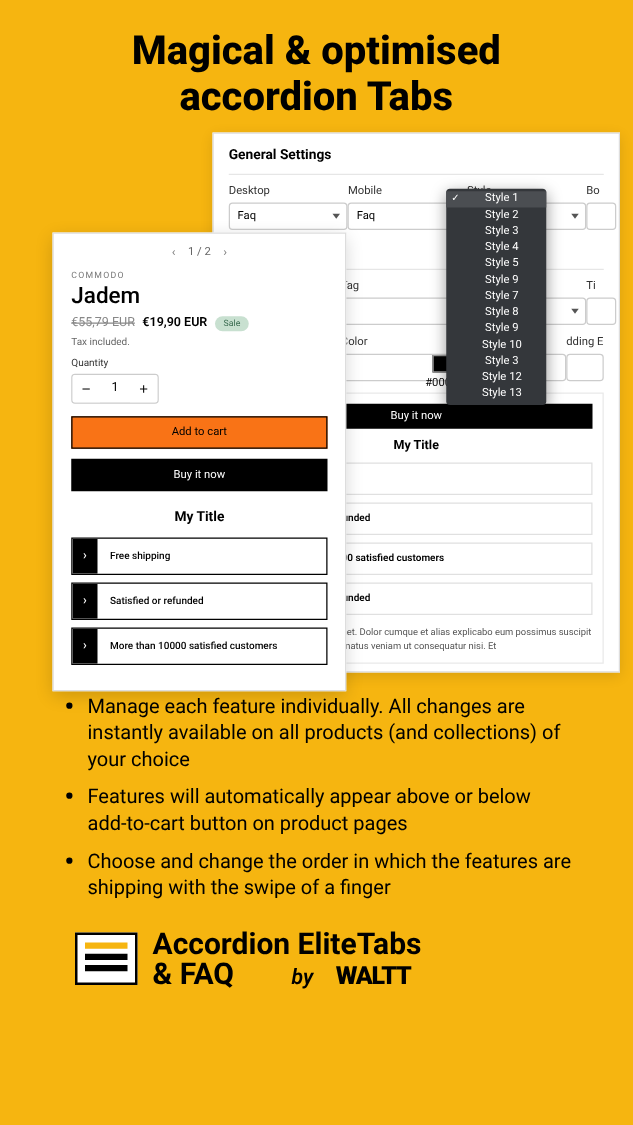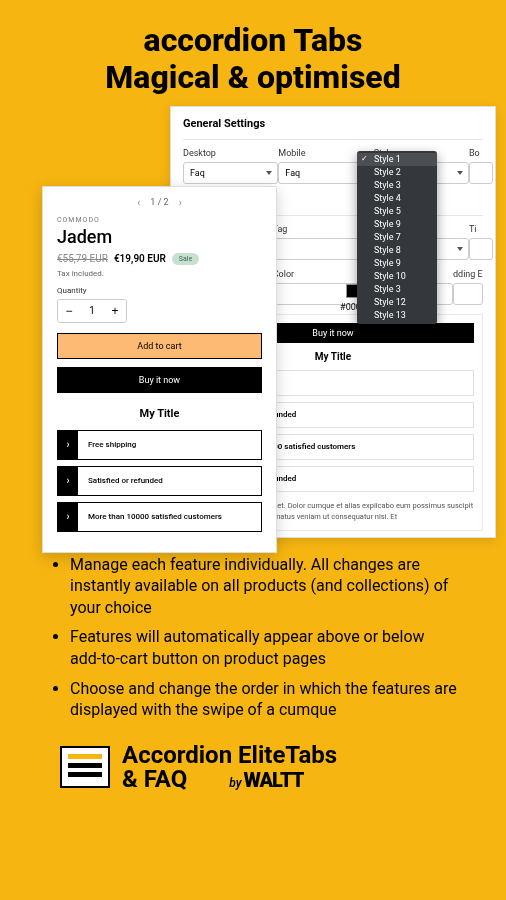--- a/index.html
+++ b/index.html
@@ -70,21 +70,21 @@
     box-sizing:border-box;
     flex-direction:column;
   }
   .swatch{width:12px;height:12px;background:#000;border:1px solid #999;flex:none}
 
   
   .dropdown{
     position:absolute;top:44px;left:186px;
     width:80px;background:var(--dropdown-bg);color:#fff;
     font-size:9px;border-radius:3px;padding:2px 0;
-    box-shadow:0 4px 12px rgba(0,0,0,.4);z-index:5;
+    box-shadow:0 4px 12px rgba(0,0,0,.4);z-index:5;text-align:center;
   }
   .dropdown div{padding:1.5px 8px 1.5px 17px;white-space:nowrap;position:relative}
   .dropdown .sel-opt{background:#4b4e52}
   .dropdown .sel-opt::before{
     content:'✓';position:absolute;left:4px;font-size:8px;
   }
 
   
   .preview{
     background:#fff;border:1px solid #e9e9e9;padding:8px;margin-top:6px;
@@ -124,21 +124,21 @@
   .pill{background:var(--green-pill);border-radius:10px;font-size:7px;padding:2px 7px;color:#3a6b50}
   .tax{font-size:8px;color:#666;margin-bottom:8px}
   .qty-label{font-size:8px;color:#333;margin-bottom:4px}
   .qty{
     display:inline-flex;align-items:center;
     border:1px solid #ccc;border-radius:3px;overflow:hidden;margin-bottom:10px;
   }
   .qty button{width:22px;height:22px;border:none;background:#fff;font-size:12px;line-height:1;cursor:pointer}
   .qty span{width:24px;text-align:center;font-size:10px}
   .btn-outline{
-    border:1px solid #000;background:#fdba74;color:#000;text-align:center;
+    border:1px solid #000;background:#f97316;color:#000;text-align:center;
     font-size:9px;padding:7px 0;margin-bottom:8px;cursor:pointer;
   }
   .btn-solid{
     background:#000;color:#fff;text-align:center;font-size:9px;
     padding:8px 0;margin-bottom:14px;cursor:pointer;
   }
   .mytitle{text-align:center;font-weight:700;font-size:11px;margin-bottom:10px}
   .acc2-row{
     display:flex;align-items:center;gap:10px;
     border:1px solid #000;margin-bottom:6px;font-size:8px;font-weight:500;
@@ -163,32 +163,32 @@
     padding:14px 0 0 60px;
   }
   .brand-logo{
     width:50px;height:42px;background:#fff;border:2px solid #000;
     display:flex;flex-direction:column;gap:4px;padding:6px;box-sizing:border-box;
   }
   .brand-logo .bar{height:5px;background:var(--amber)}
   .brand-logo .bar.b{background:#000}
   .brand-text{display:flex;flex-direction:column;line-height:1}
   .brand-text .line1{font-size:24px;font-weight:700}
-  .brand-text .line2{display:flex;align-items:baseline;gap:2px}
+  .brand-text .line2{display:flex;align-items:baseline;gap:18px}
   .brand-text .faq{font-size:24px;font-weight:700}
-  .brand-text .by{font-size:12px;font-weight:600;font-style:italic;margin-left:40px}
+  .brand-text .by{font-size:17px;font-weight:600;font-style:italic;margin-left:28px}
   .waltt{font-weight:900;font-size:20px;letter-spacing:-1px}
 
 </style>
 </head>
 <body>
 
 <div class="hero">
+  <div>Magical &amp; optimised</div>
   <div>accordion Tabs</div>
-  <div>Magical &amp; optimised</div>
 </div>
 
 <div class="collage">
 
   <div class="settings-card">
     <h4>General Settings</h4>
     <hr>
     <div class="row">
       <div class="field">
         <label>Desktop</label>
@@ -332,21 +332,21 @@
       <span>More than 10000 satisfied customers</span>
     </div>
   </div>
 
 </div>
 
 <div class="bullets">
   <ul>
     <li>Manage each feature individually. All changes are instantly available on all products (and collections) of your choice</li>
     <li>Features will automatically appear above or below add-to-cart button on product pages</li>
-    <li>Choose and change the order in which the features are displayed with the swipe of a cumque</li>
+    <li>Choose and change the order in which the features are shipping with the swipe of a finger</li>
   </ul>
 </div>
 
 <div class="brand">
   <div class="brand-logo">
     <div class="bar"></div>
       <div class="bar b"></div>
       <div class="bar b"></div>
   </div>
   <div class="brand-text">

